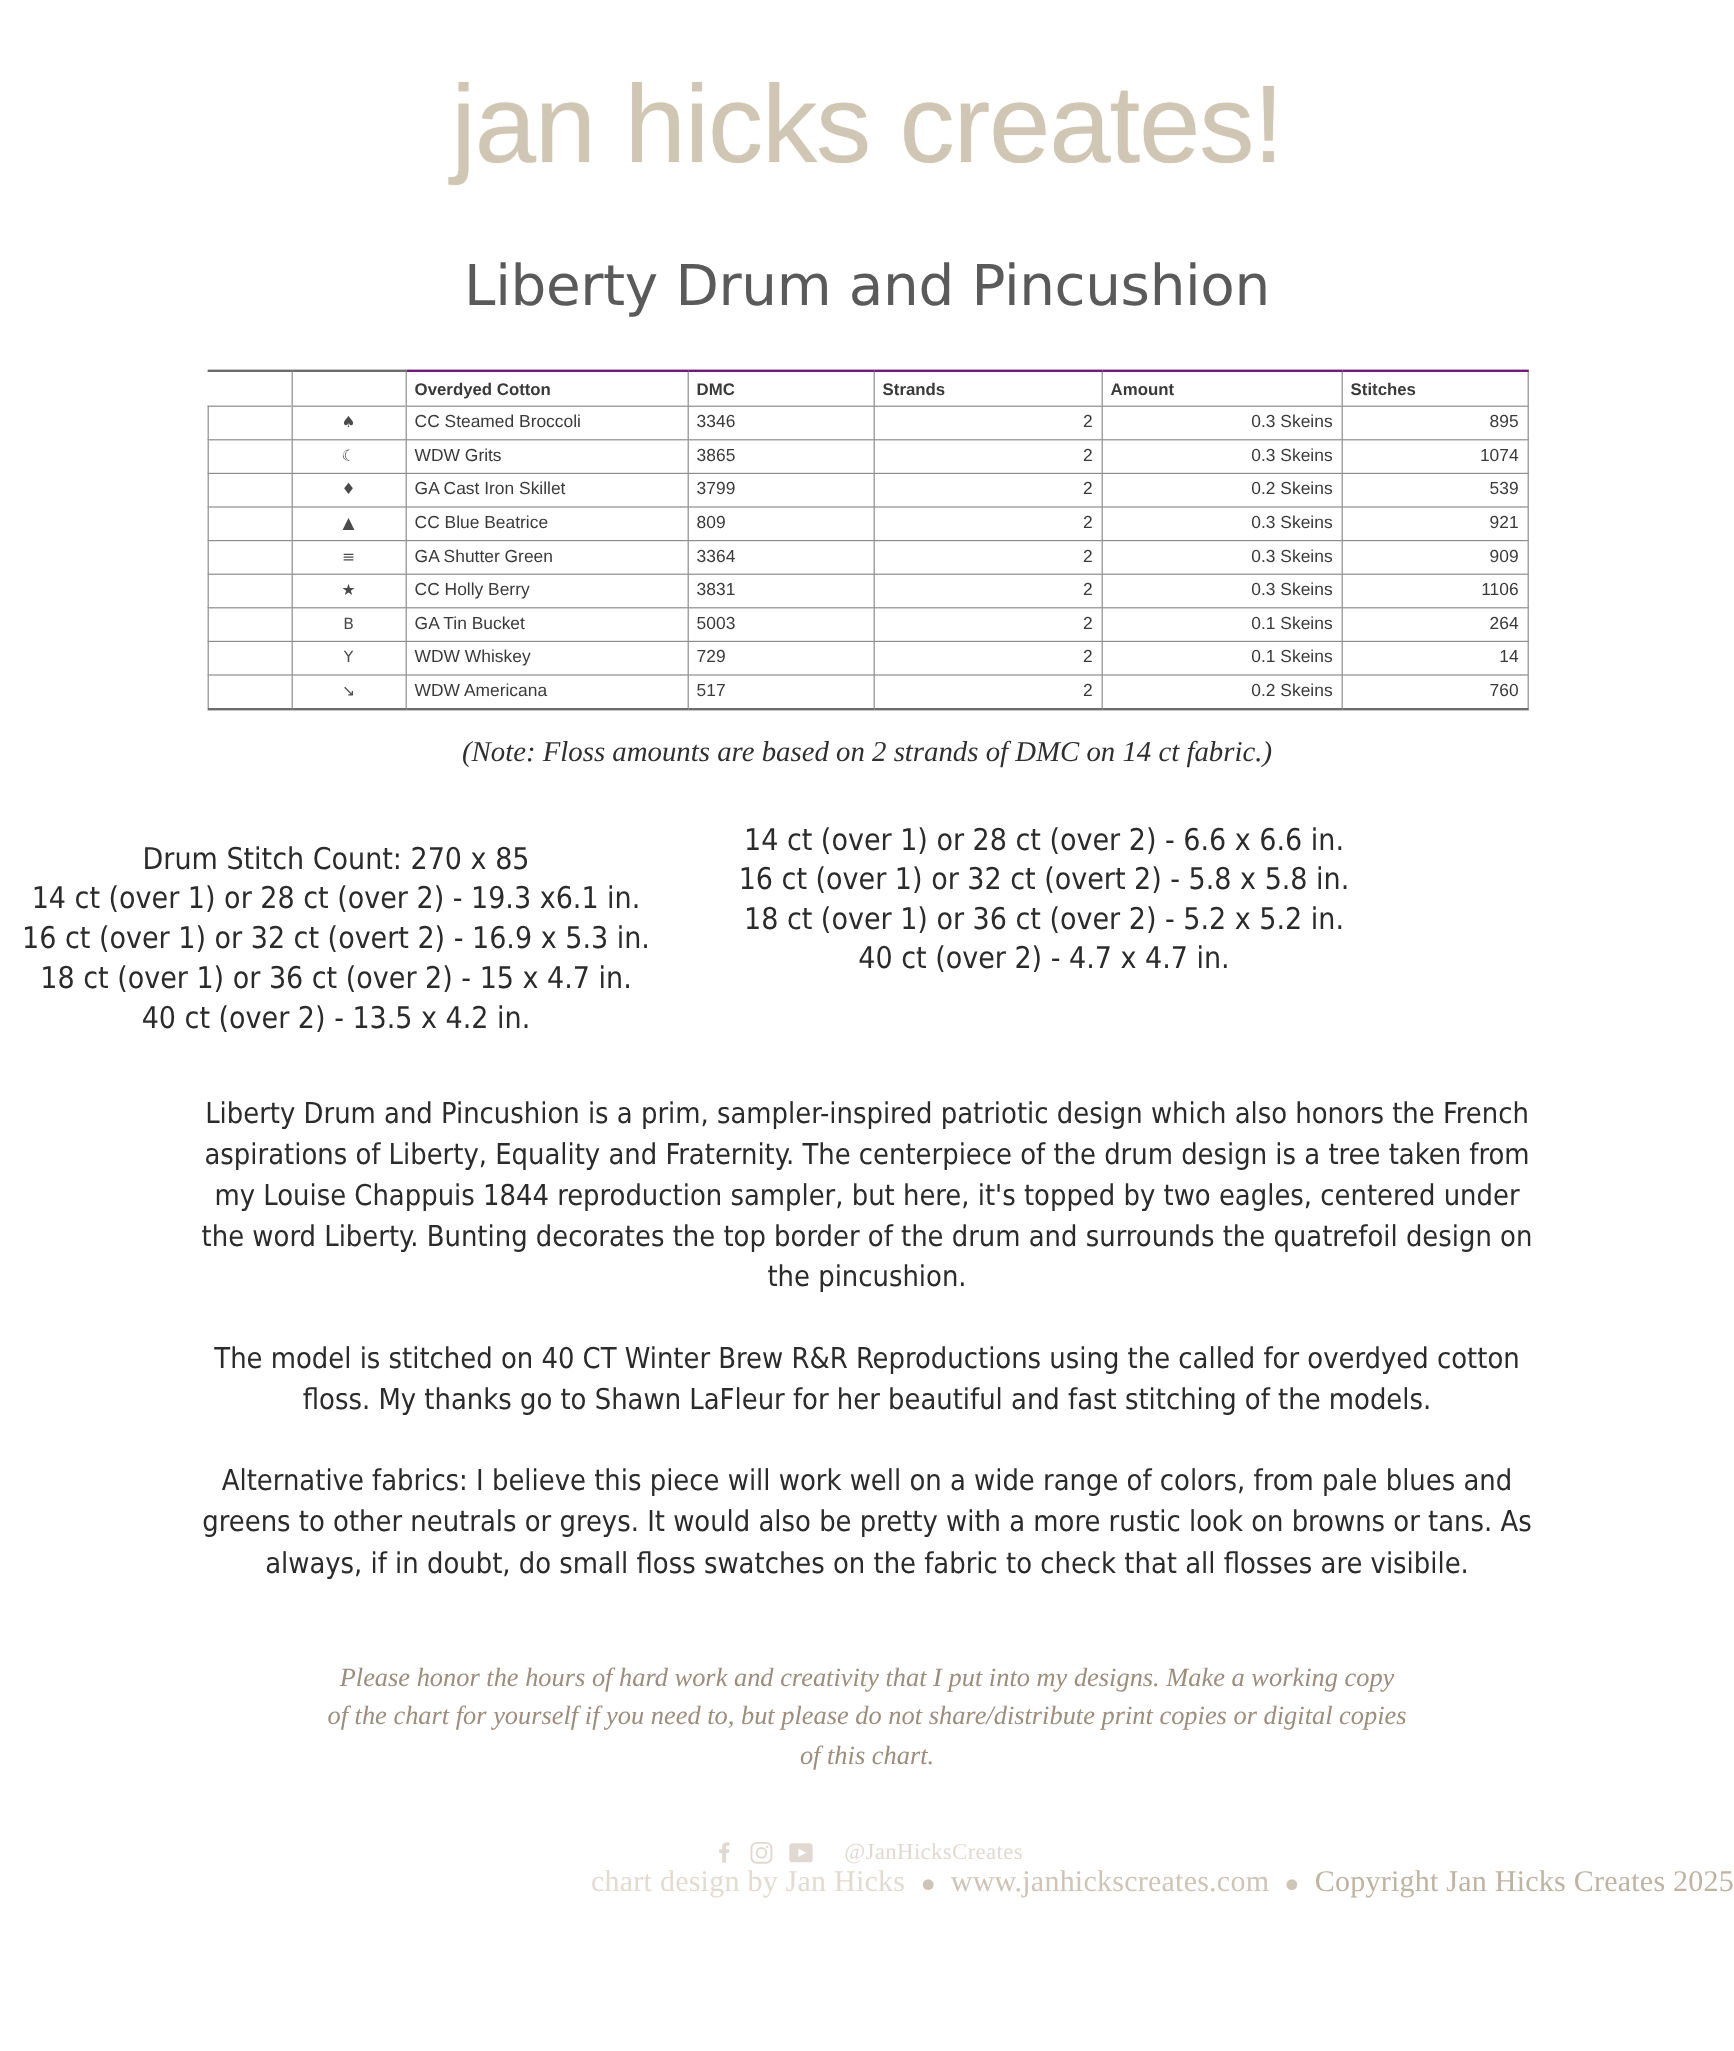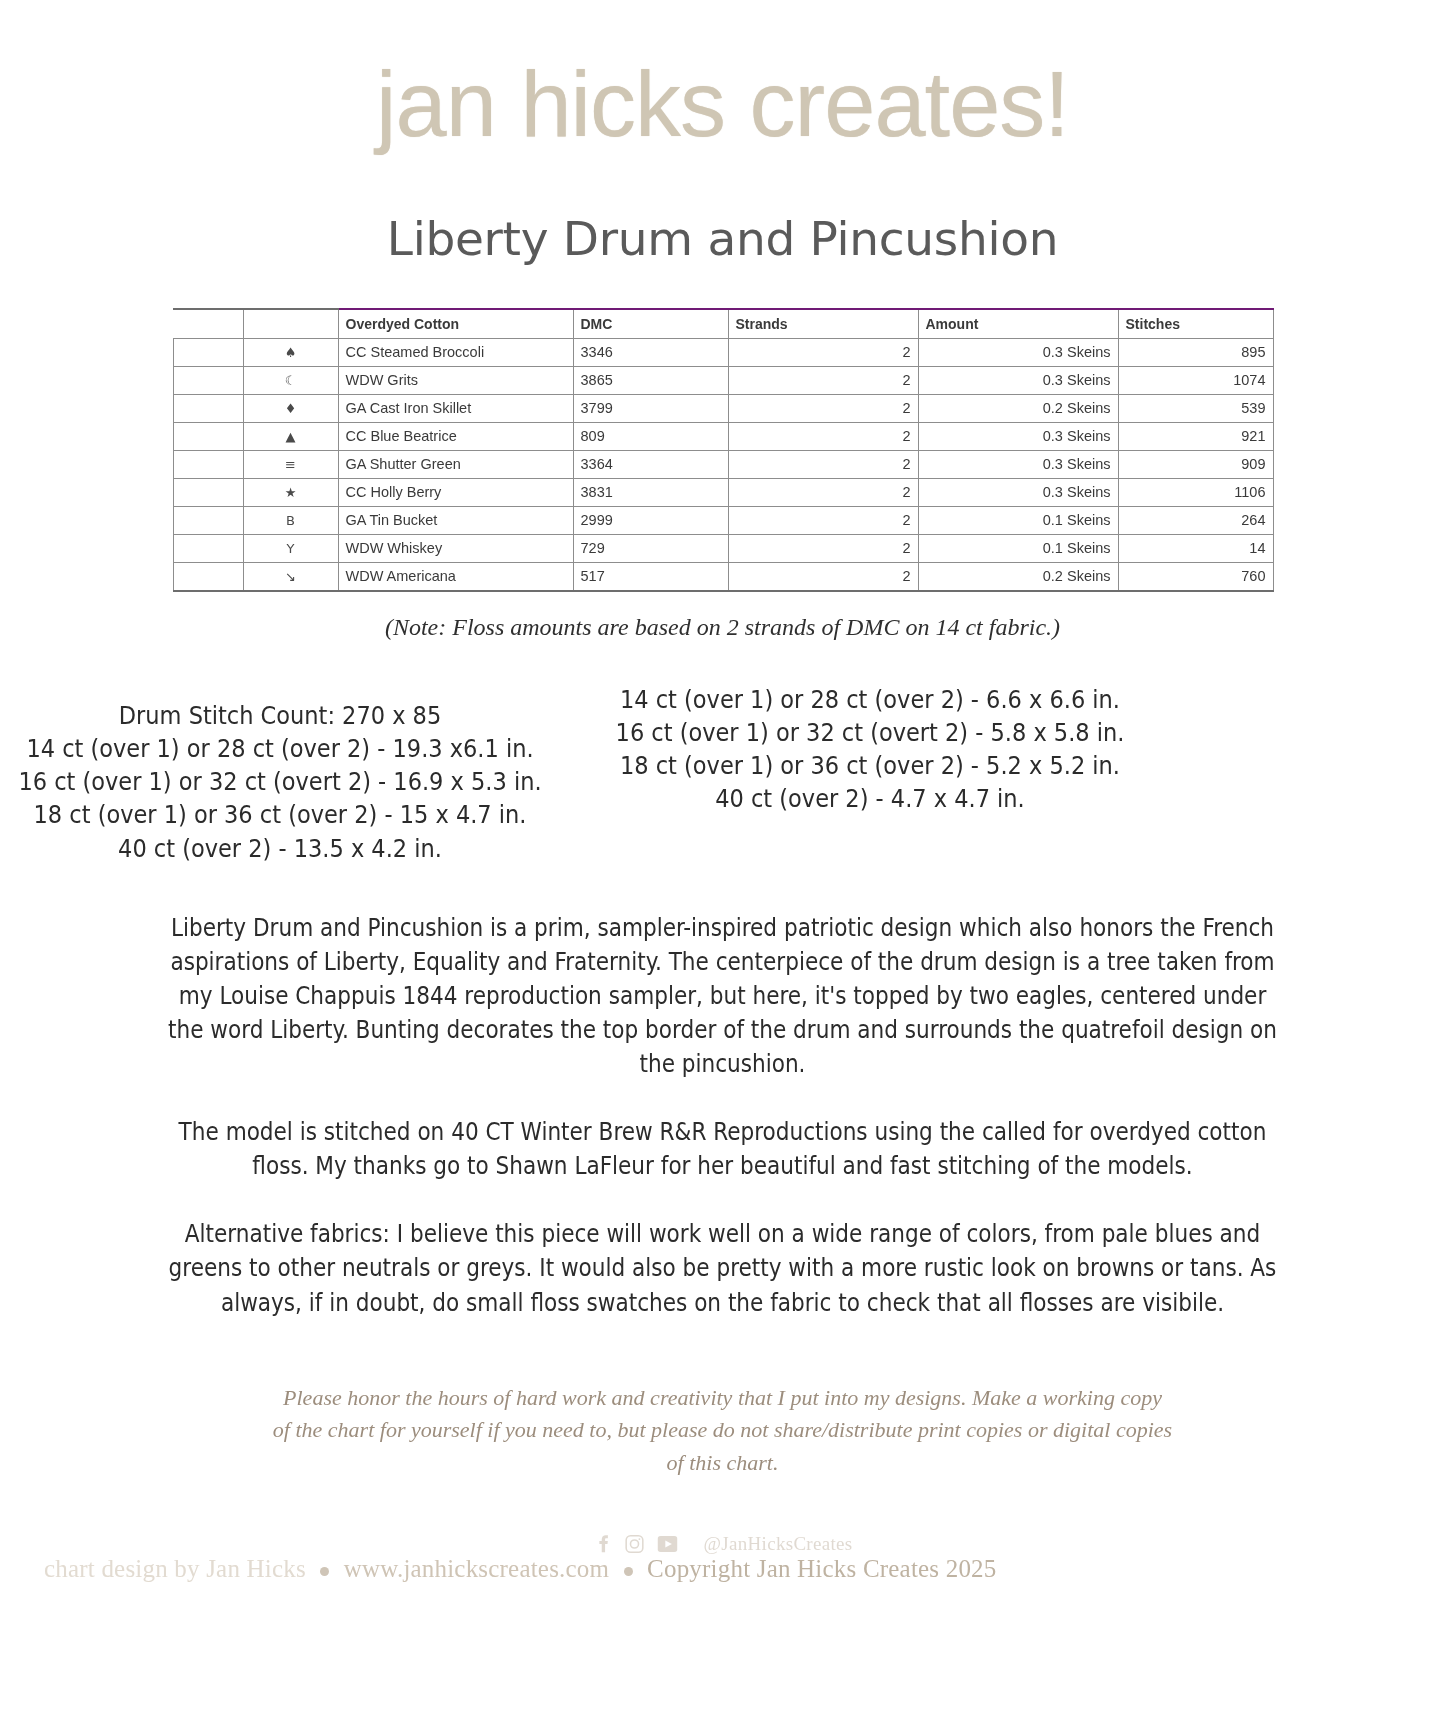--- a/index.html
+++ b/index.html
@@ -161,21 +161,21 @@
     font-family: "Liberation Serif", serif;
     font-style: italic;
     font-size: 22px;
     line-height: 1.48;
     color: #9c8d7d;
   }
 
   
   .footer {
     margin-top: 54px;
-    text-align: left;
+    text-align: right;
   }
   .social-row {
     display: flex;
     justify-content: center;
     align-items: center;
     gap: 11px;
     opacity: 0.42;
   }
   .social-row svg { display: block; }
   .social-handle {
@@ -287,21 +287,21 @@
           <td>CC Holly Berry</td>
           <td>3831</td>
           <td class="num-right">2</td>
           <td class="num-right">0.3 Skeins</td>
           <td class="num-right">1106</td>
         </tr>
         <tr>
           <td class="spacer"></td>
           <td class="sym">B</td>
           <td>GA Tin Bucket</td>
-          <td>2999</td>
+          <td>5003</td>
           <td class="num-right">2</td>
           <td class="num-right">0.1 Skeins</td>
           <td class="num-right">264</td>
         </tr>
         <tr>
           <td class="spacer"></td>
           <td class="sym">Y</td>
           <td>WDW Whiskey</td>
           <td>729</td>
           <td class="num-right">2</td>

